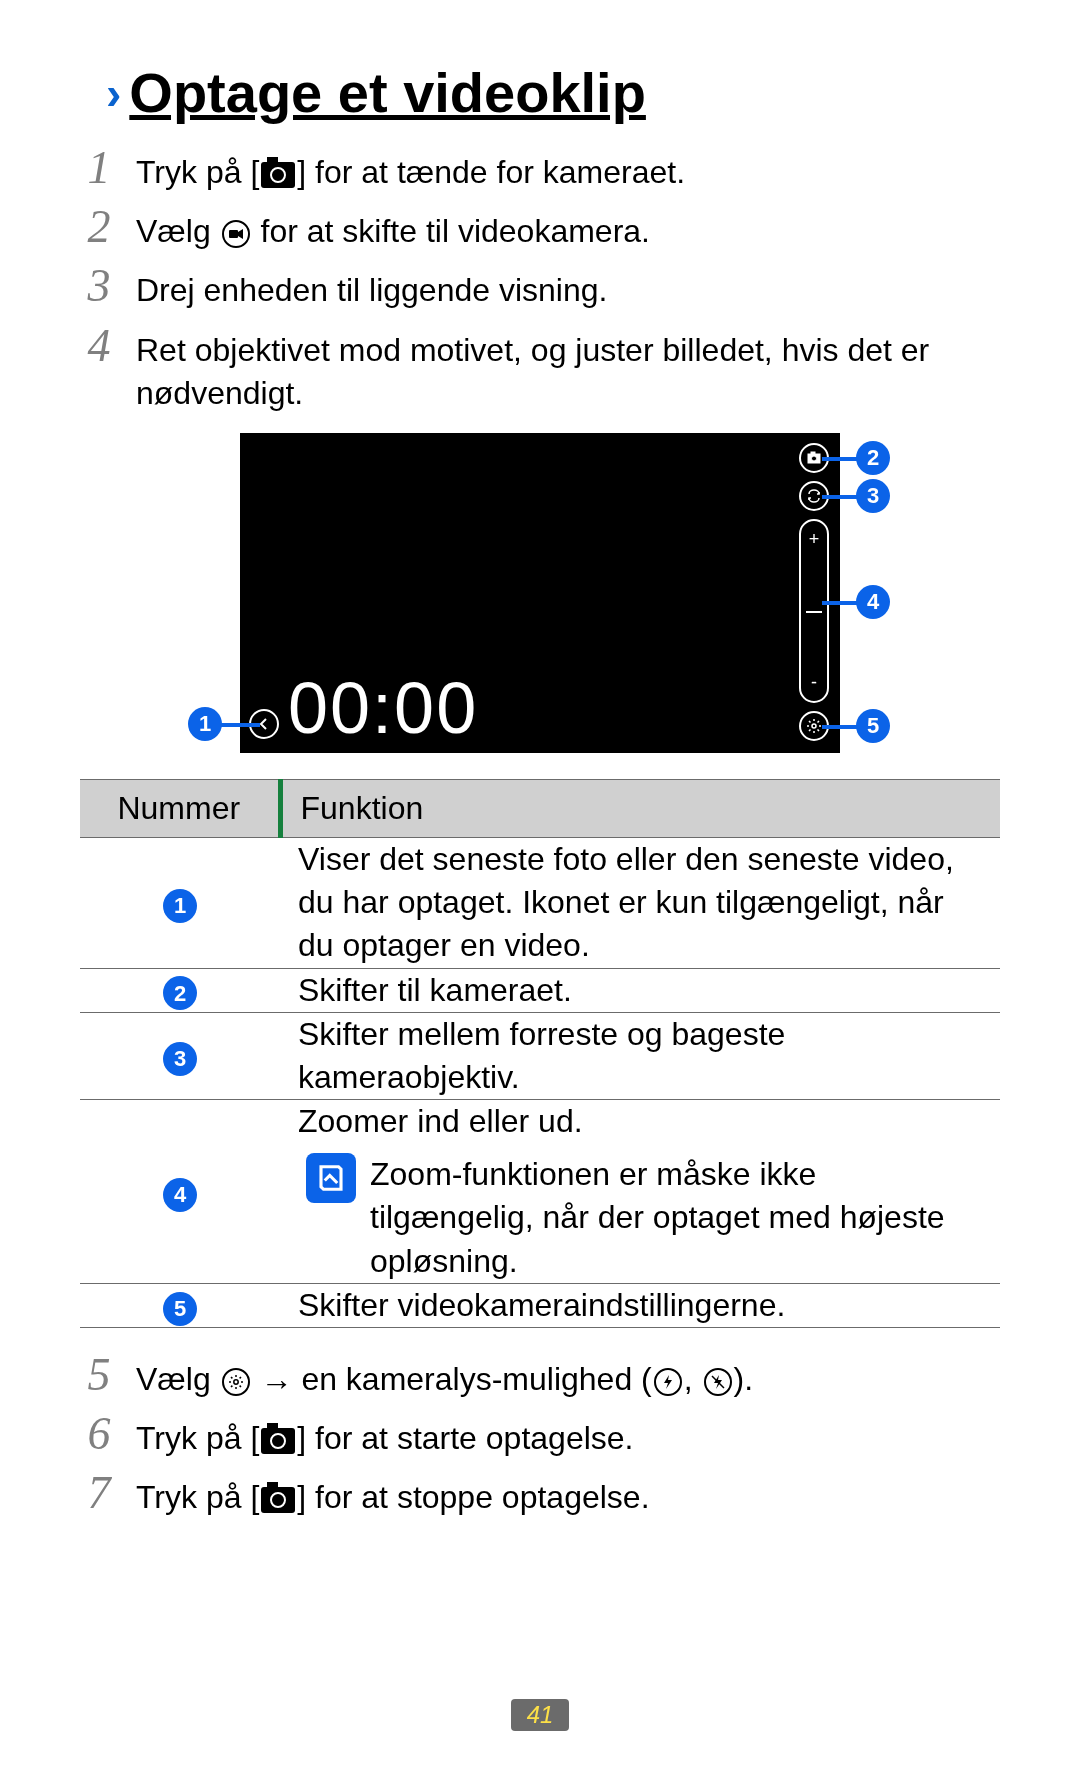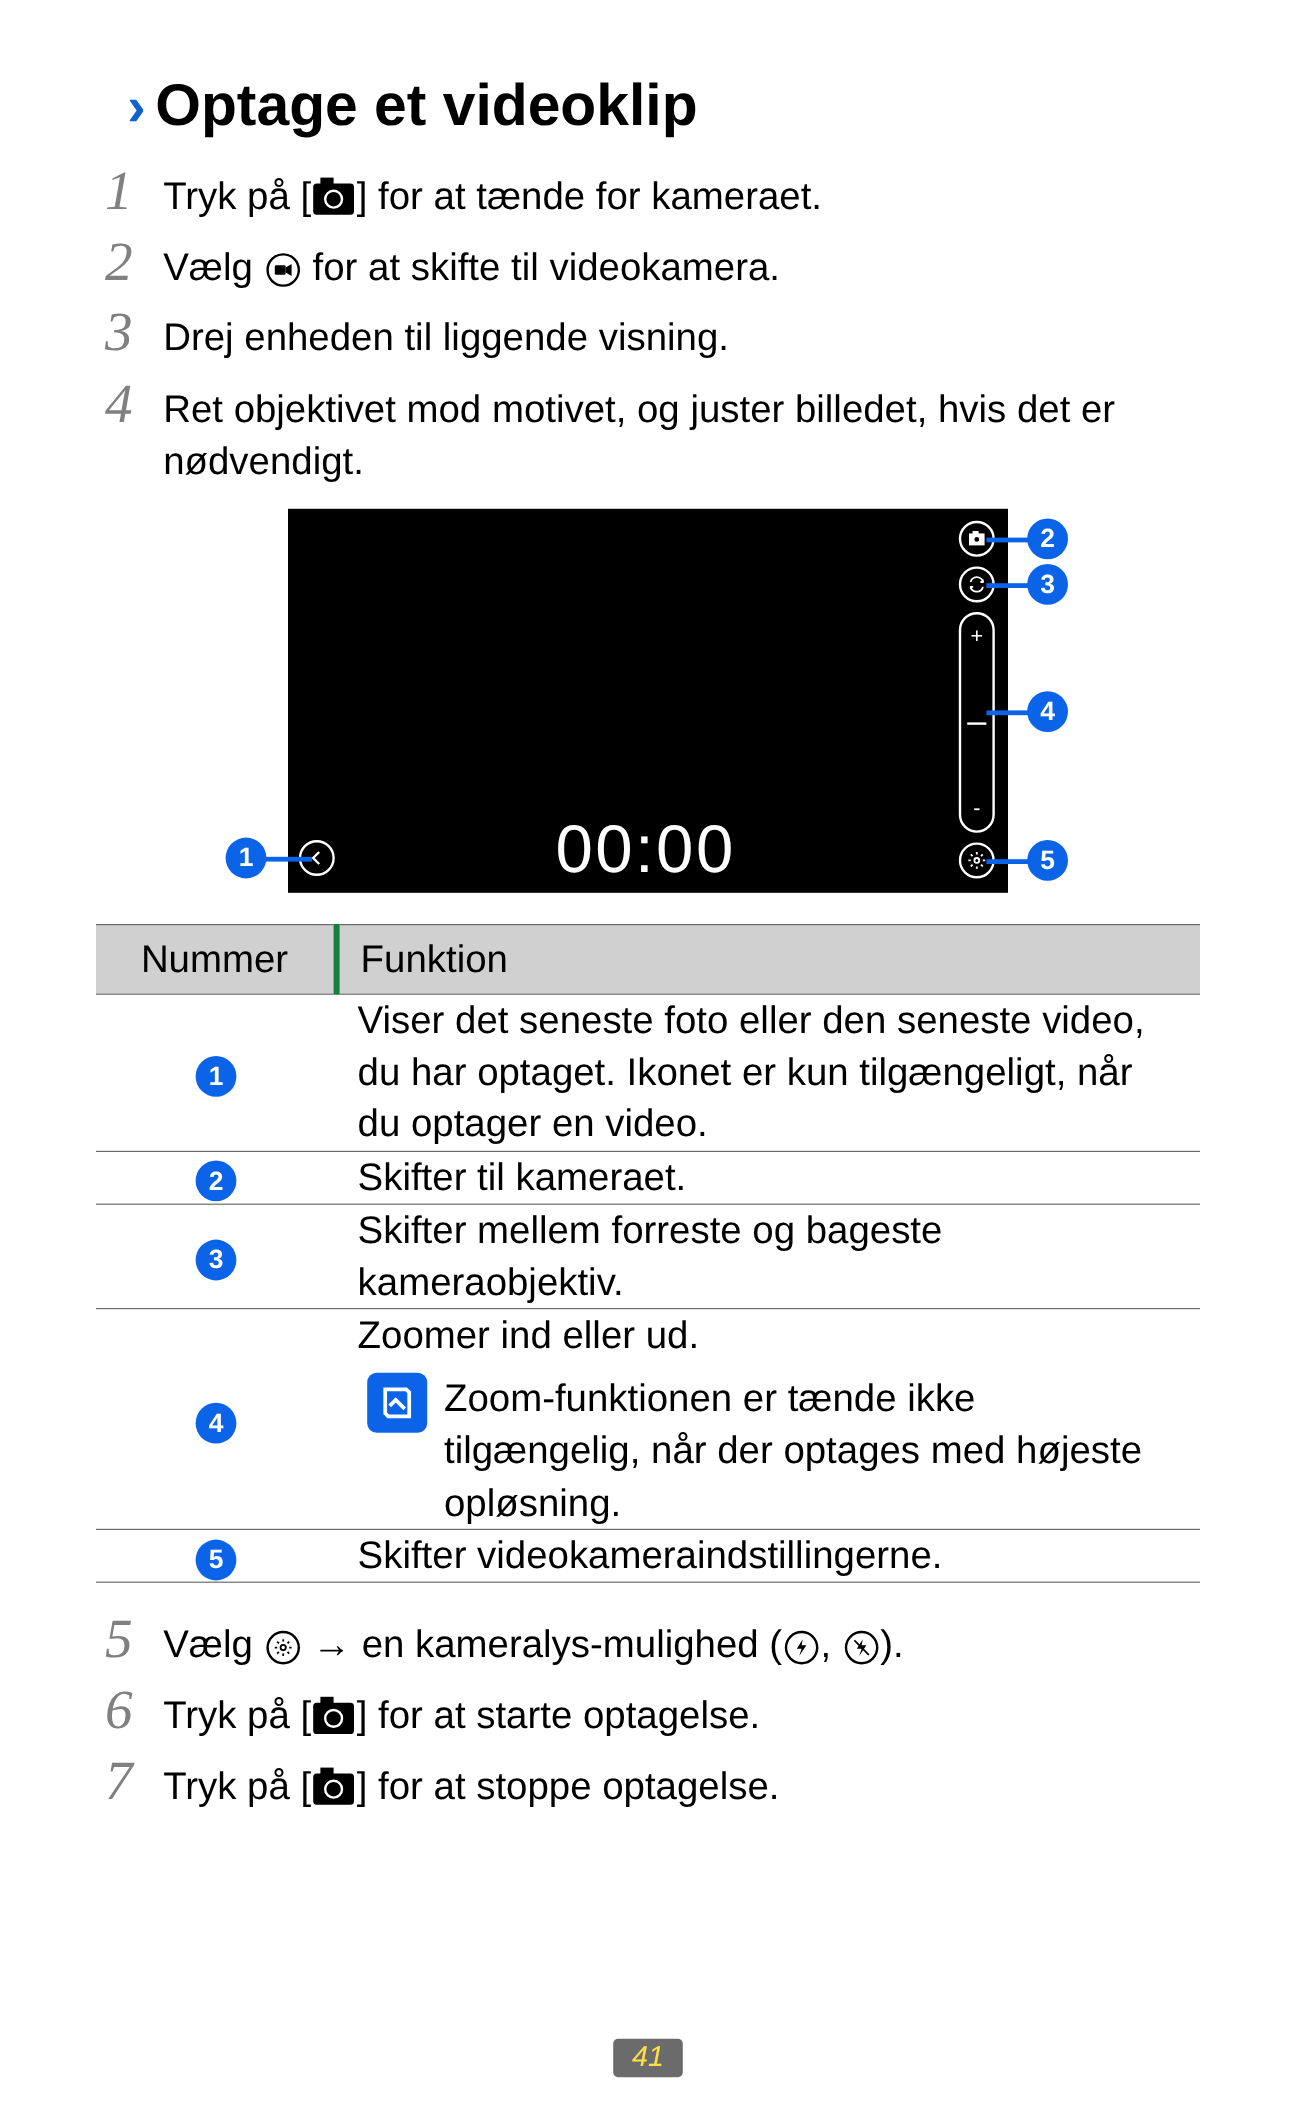--- a/index.html
+++ b/index.html
@@ -19,22 +19,23 @@
     margin-bottom: 20px;
     margin-left: 26px;
   }
   .heading .chev {
     color: #0b63ce;
     font-size: 46px;
     font-weight: 900;
     line-height: 1;
   }
   .heading .title {
-    font-size: 49px;
+    font-size: 56px;
     font-weight: 700;
+    text-decoration: underline;
   }
   .steps { list-style: none; }
   .steps li {
     display: flex;
     align-items: flex-start;
     gap: 18px;
     margin-bottom: 10px;
   }
   .stepnum {
     font-family: Georgia, "Times New Roman", serif;
@@ -147,23 +148,23 @@
   .zoom-bar .mid-line {
     position: absolute;
     top: 50%; left: 5px; right: 5px;
     height: 2px;
     background: #fff;
   }
   .timer {
     position: absolute;
     bottom: 4px;
     left: 48px; right: 52px;
-    text-align: center;
+    text-align: left;
     color: #fff;
-    font-size: 56px;
+    font-size: 72px;
     font-weight: 300;
     letter-spacing: 2px;
   }
   .callout {
     position: absolute;
     width: 34px; height: 34px;
     background: #0b63e8;
     border-radius: 50%;
     color: #fff;
     font-weight: 700;
@@ -373,21 +374,21 @@
       <td><span class="num-badge">4</span></td>
       <td>
         <div>Zoomer ind eller ud.</div>
         <div class="note-row">
           <div class="note-icon">
             <svg viewBox="0 0 24 24">
                 <path d="M4 3h14l2 2v16H6l-2-2V3z"></path>
                 <path d="M7 14l4-4 6 6"></path>
               </svg>
           </div>
-          <div style="flex:1;">Zoom-funktionen er tænde ikke tilgængelig, når der optages med højeste opløsning.</div>
+          <div style="flex:1;">Zoom-funktionen er måske ikke tilgængelig, når der optaget med højeste opløsning.</div>
         </div>
       </td>
     </tr>
     <tr>
       <td><span class="num-badge">5</span></td>
       <td>Skifter videokameraindstillingerne.</td>
     </tr>
   </tbody>
 </table>
 

